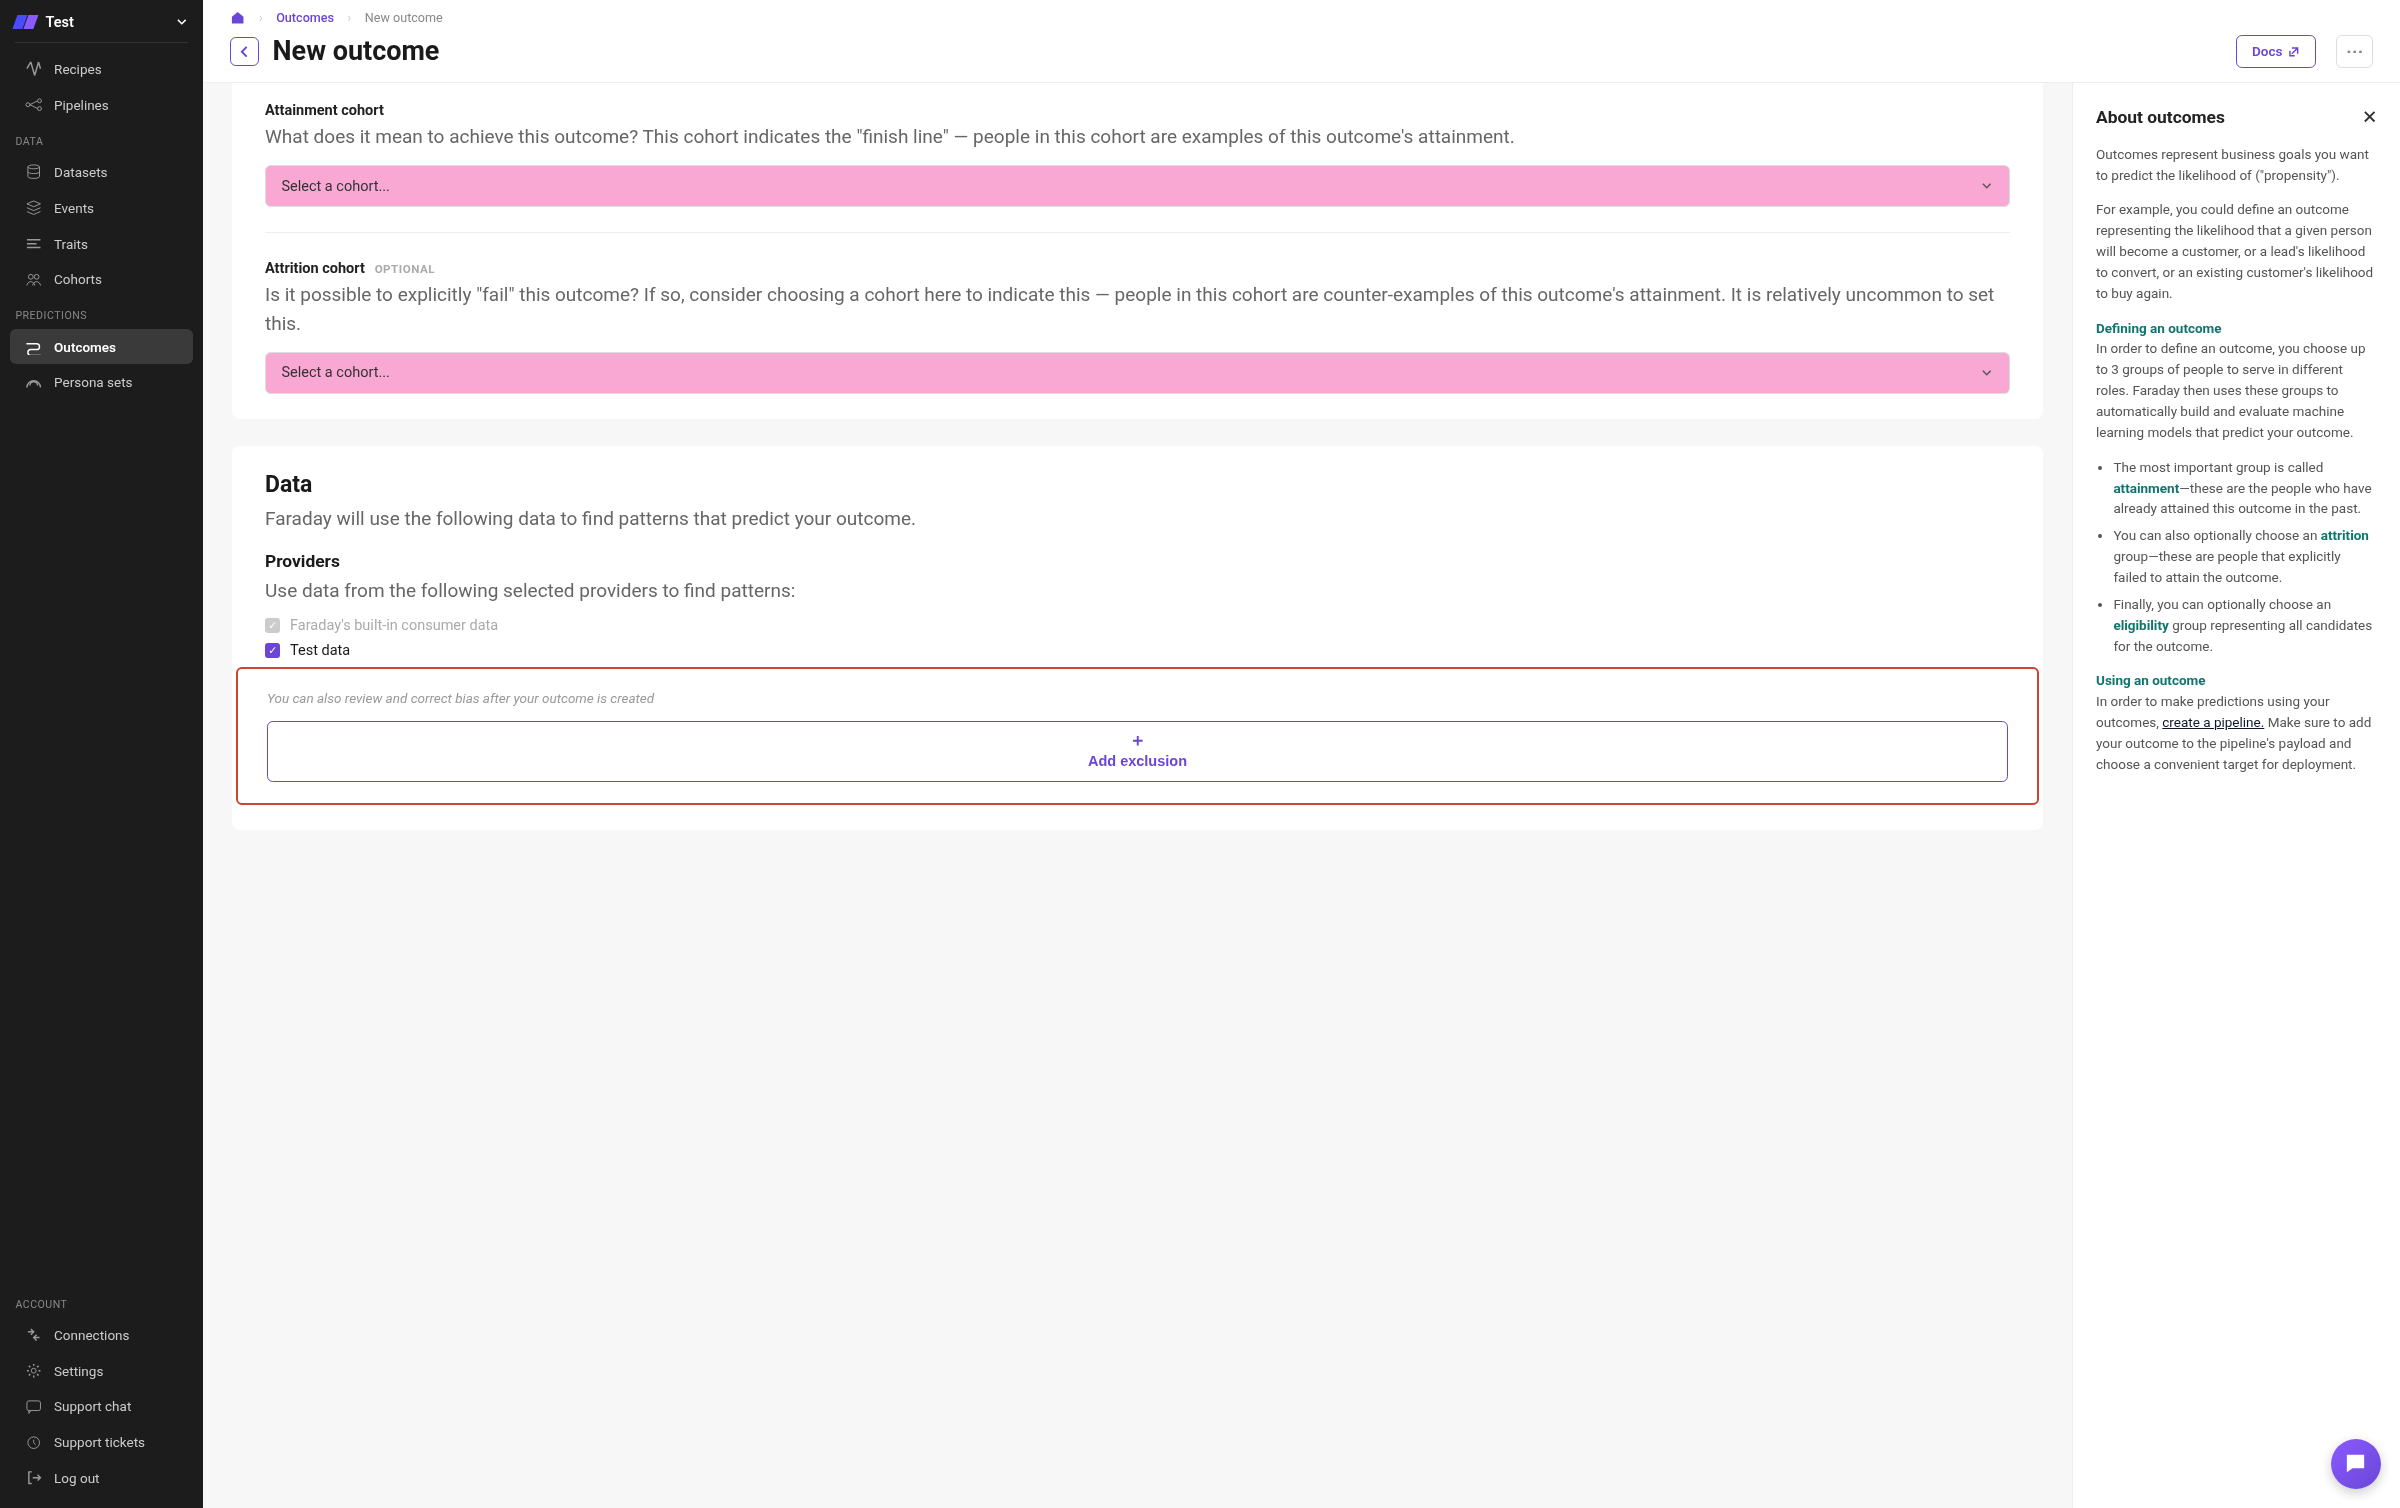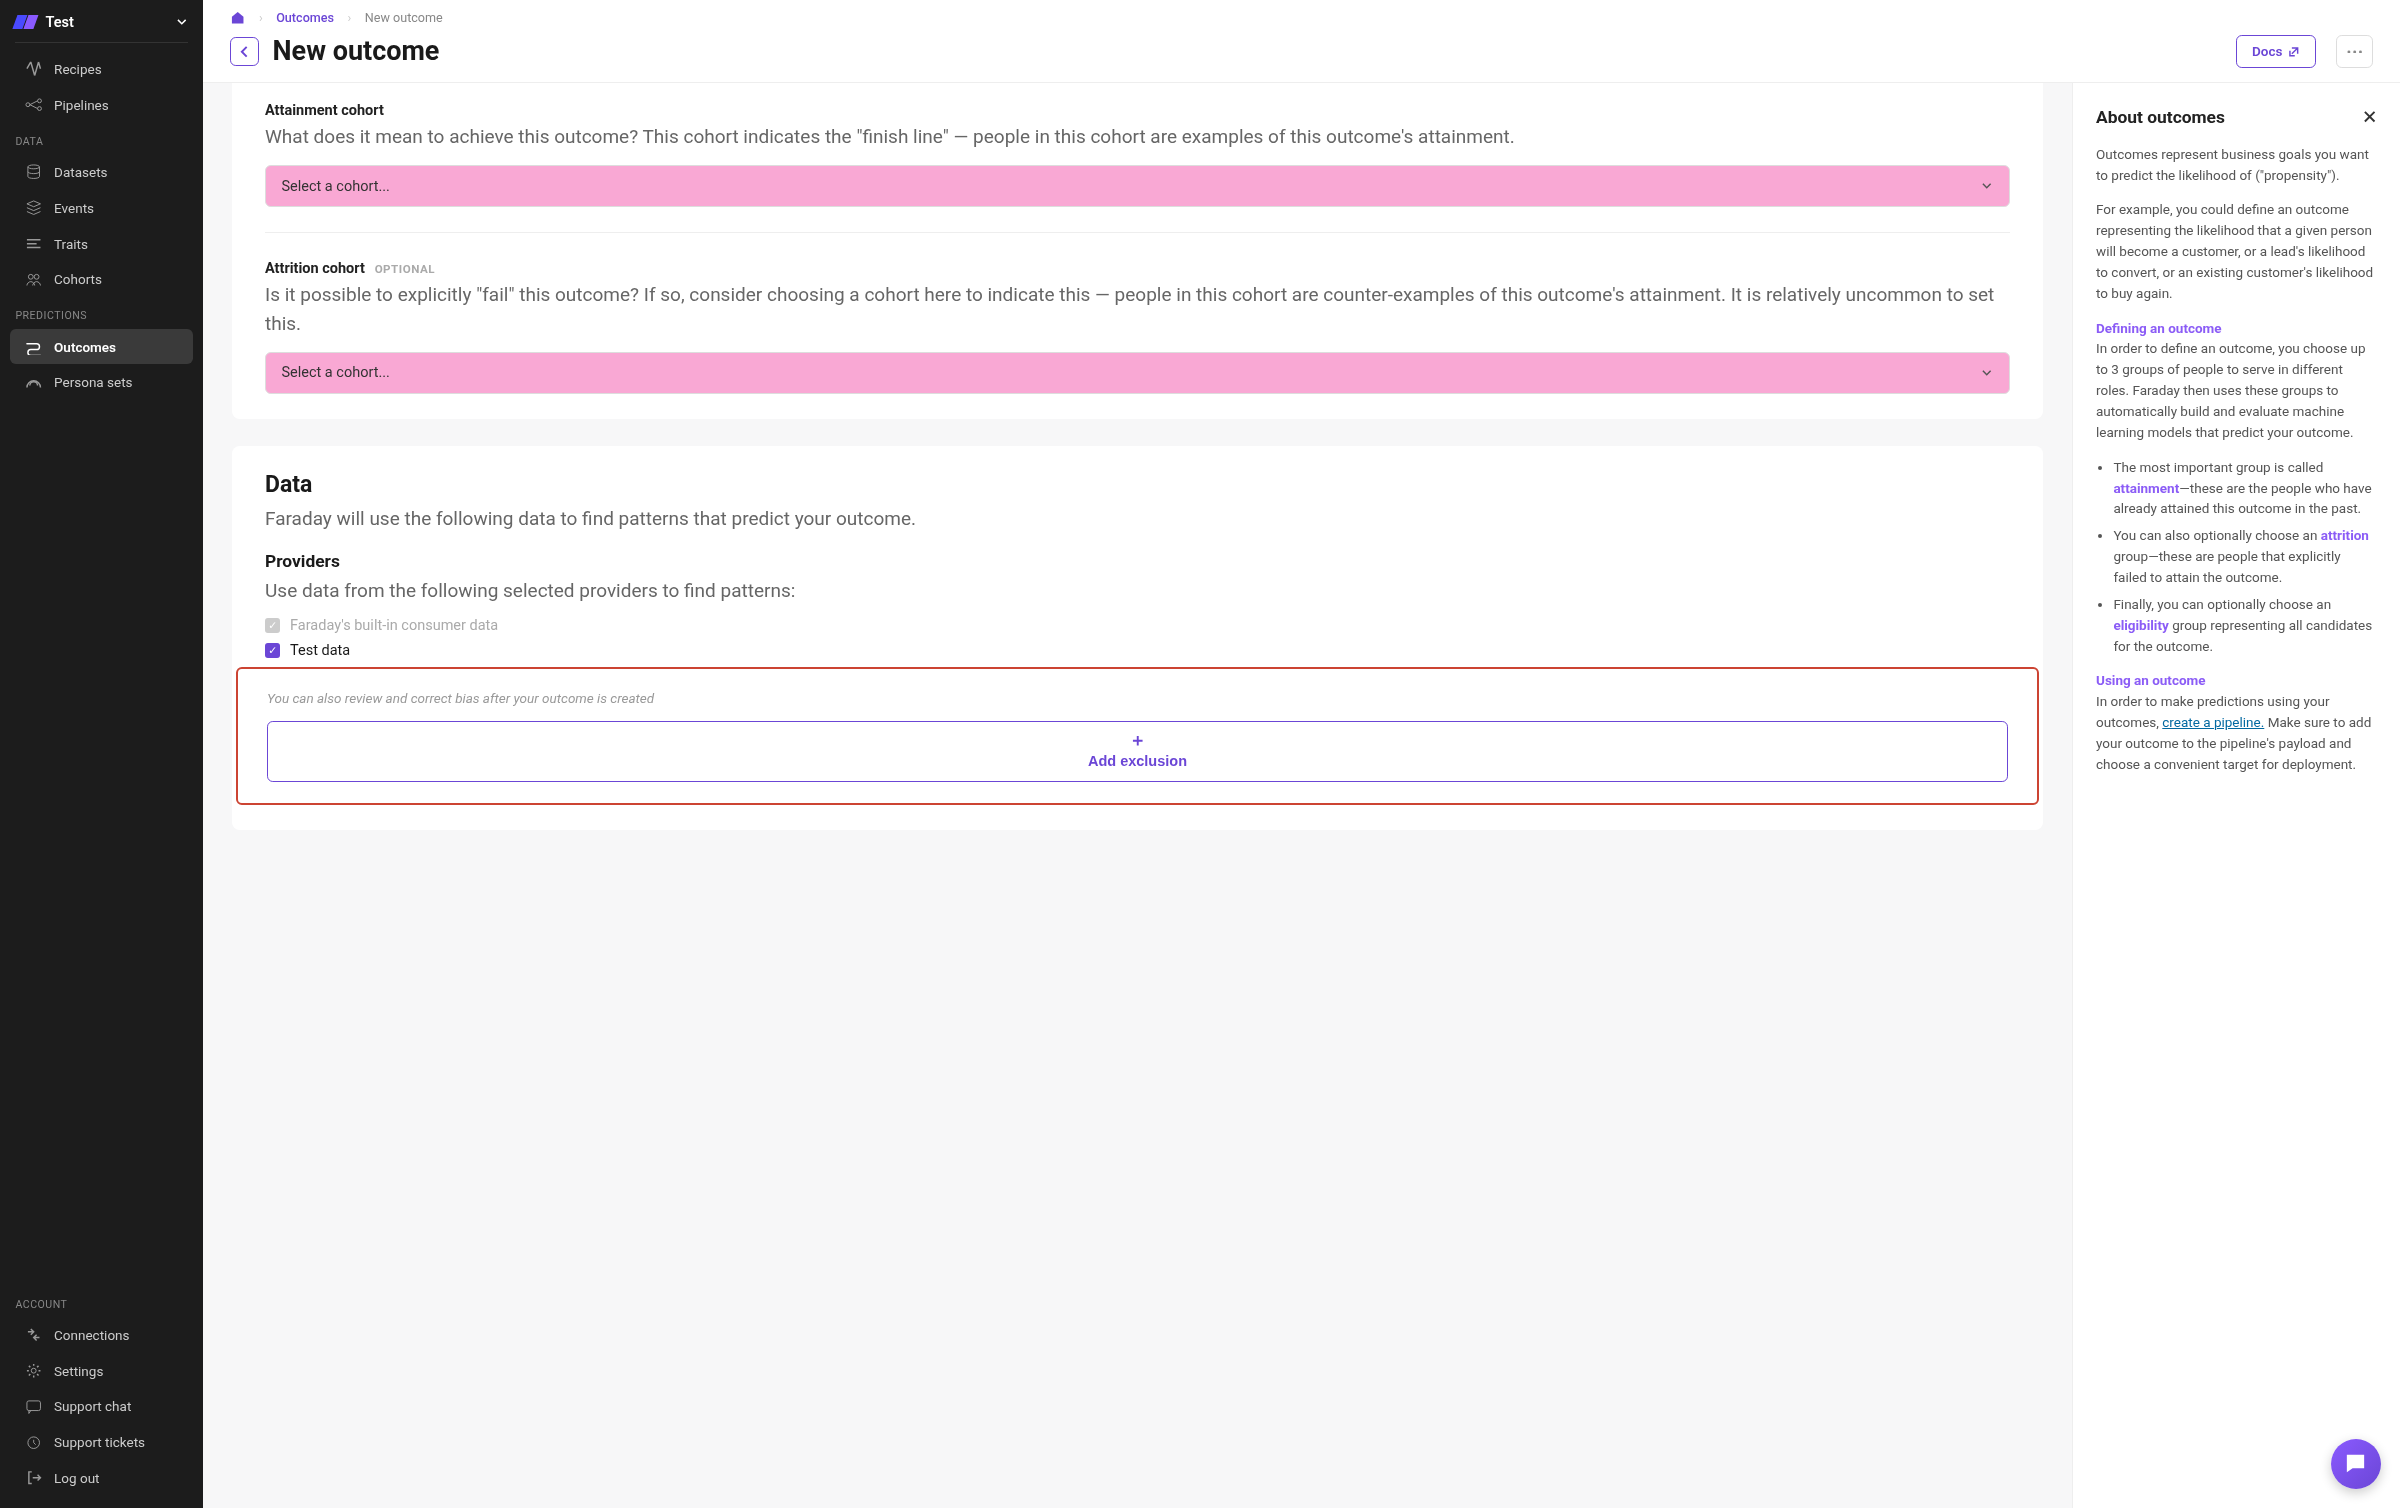--- a/index.html
+++ b/index.html
@@ -206,22 +206,22 @@
   gap: 5.8px;
   cursor: pointer;
   flex-direction: column;
 }
 .side-title-row { display: flex; justify-content: space-between; align-items: center; }
 .side-title { font-size: 17.4px; font-weight: 700; color: #222; }
 .side-close { cursor: pointer; color: #333; font-size: 19.3px; }
 .content-side p { margin: 13.5px 0; }
 .content-side ul { margin: 9.7px 0 9.7px 17.4px; }
 .content-side li { margin: 5.8px 0; }
-.content-side strong { font-weight: 700; color: #8b5cf6; }
-.content-side a { color: #0369a1; text-decoration: underline; }
+.content-side strong { font-weight: 700; color: #0f766e; }
+.content-side a { color: #0f172a; text-decoration: underline; }
 .chat-bubble {
   position: fixed;
   bottom: 19.3px;
   right: 19.3px;
   width: 50px;
   height: 50px;
   border-radius: 50%;
   background: linear-gradient(135deg, #8a5aff, #6b46d6);
   display: flex;
   align-items: center;

